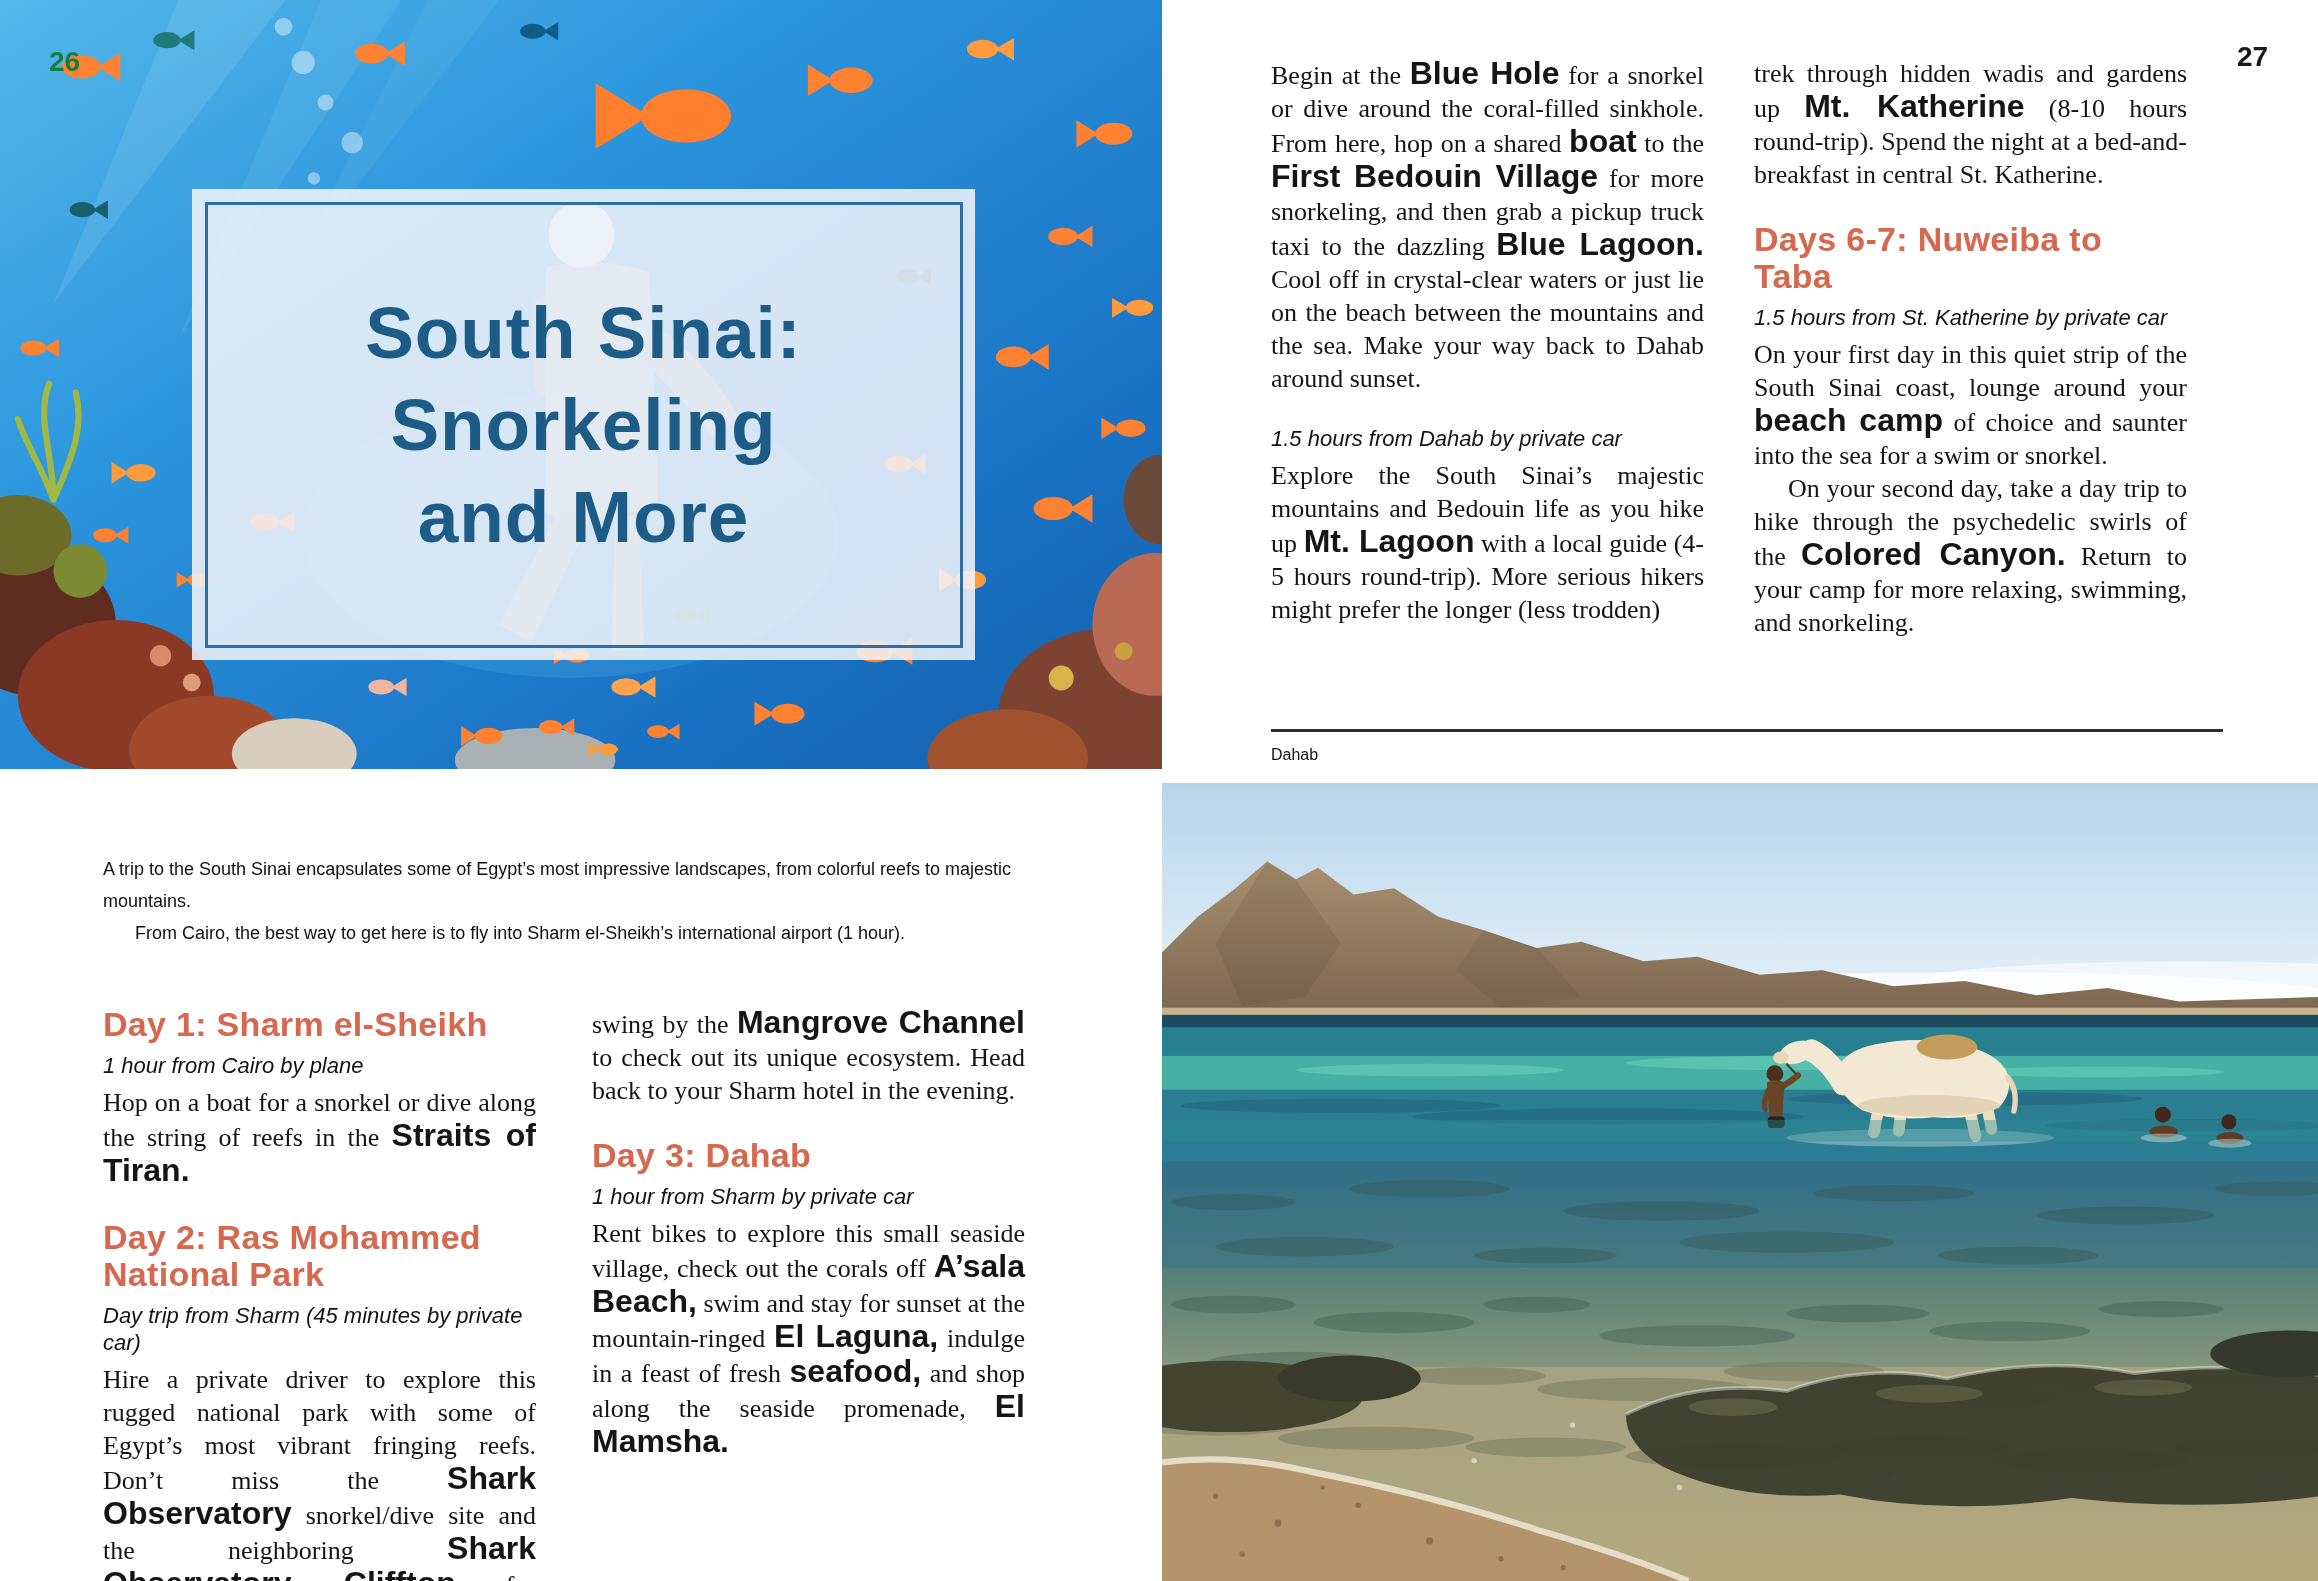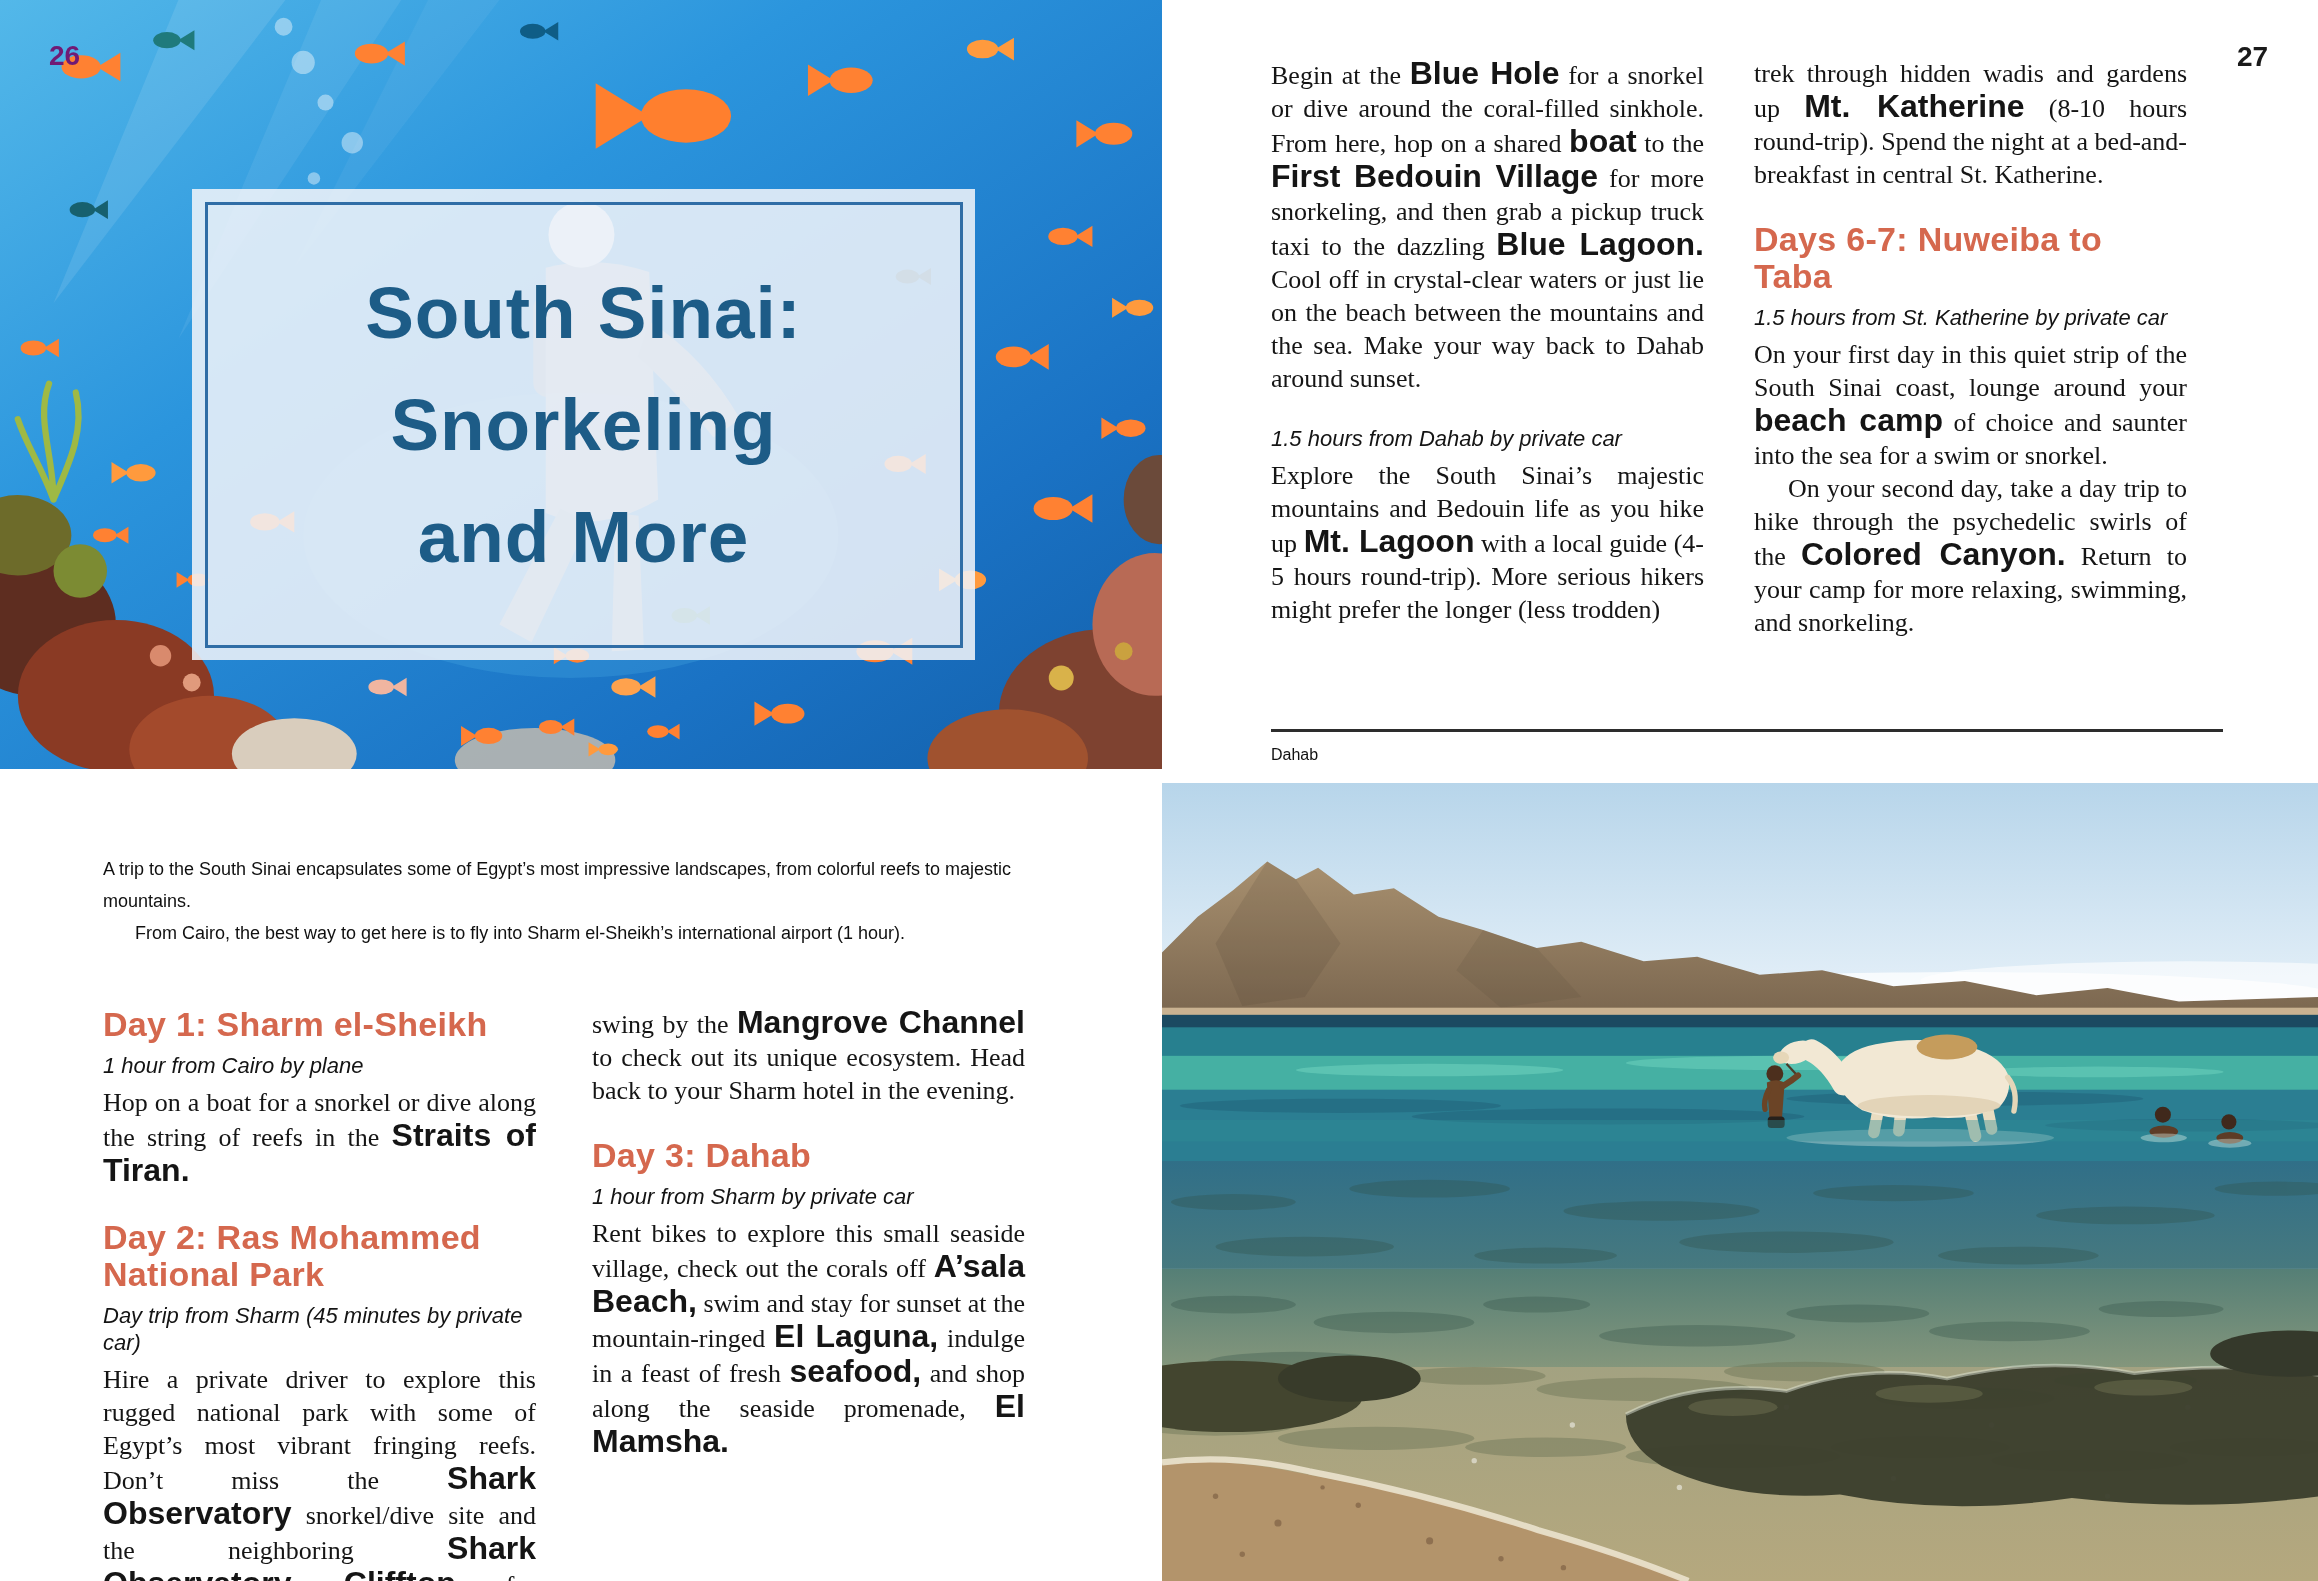--- a/index.html
+++ b/index.html
@@ -8,27 +8,27 @@
 
   
   .photo-underwater{position:absolute;left:0;top:0;width:1162px;height:769px;}
   .photo-underwater svg{display:block;width:100%;height:100%;}
   .photo-camel{position:absolute;left:1162px;top:783px;width:1157px;height:798px;}
   .photo-camel svg{display:block;width:100%;height:100%;}
 
   
   .title-box{position:absolute;left:192px;top:189px;width:783px;height:471px;
              background:rgba(240,243,249,0.87);display:flex;flex-direction:column;
-             justify-content:center;align-items:center;gap:20px;}
+             justify-content:center;align-items:center;}
   .title-box::before{content:"";position:absolute;inset:12.5px;border:3.6px solid #2f6da6;}
   .title-line{font-size:73px;line-height:92px;font-weight:bold;color:#1d5c87;letter-spacing:0.9px;}
 
   
   .pagenum{position:absolute;font-size:28px;font-weight:bold;}
-  .pagenum-left{left:49px;top:40px;color:#701a75;}
+  .pagenum-left{left:49px;top:46px;color:#15803d;}
   .pagenum-right{left:2237px;top:41px;color:#1a1a1a;}
 
   
   .col{position:absolute;width:433px;font-family:"Liberation Serif",serif;
        font-size:26px;line-height:33px;color:#151515;text-align:justify;}
   .col p{margin:0;}
   .col p + p{text-indent:34px;}
   .col .section{margin-top:0;}
   .col .section + .section{margin-top:30px;}
   .day-heading{font-family:"Liberation Sans",sans-serif;color:#d5684e;font-size:34px;

